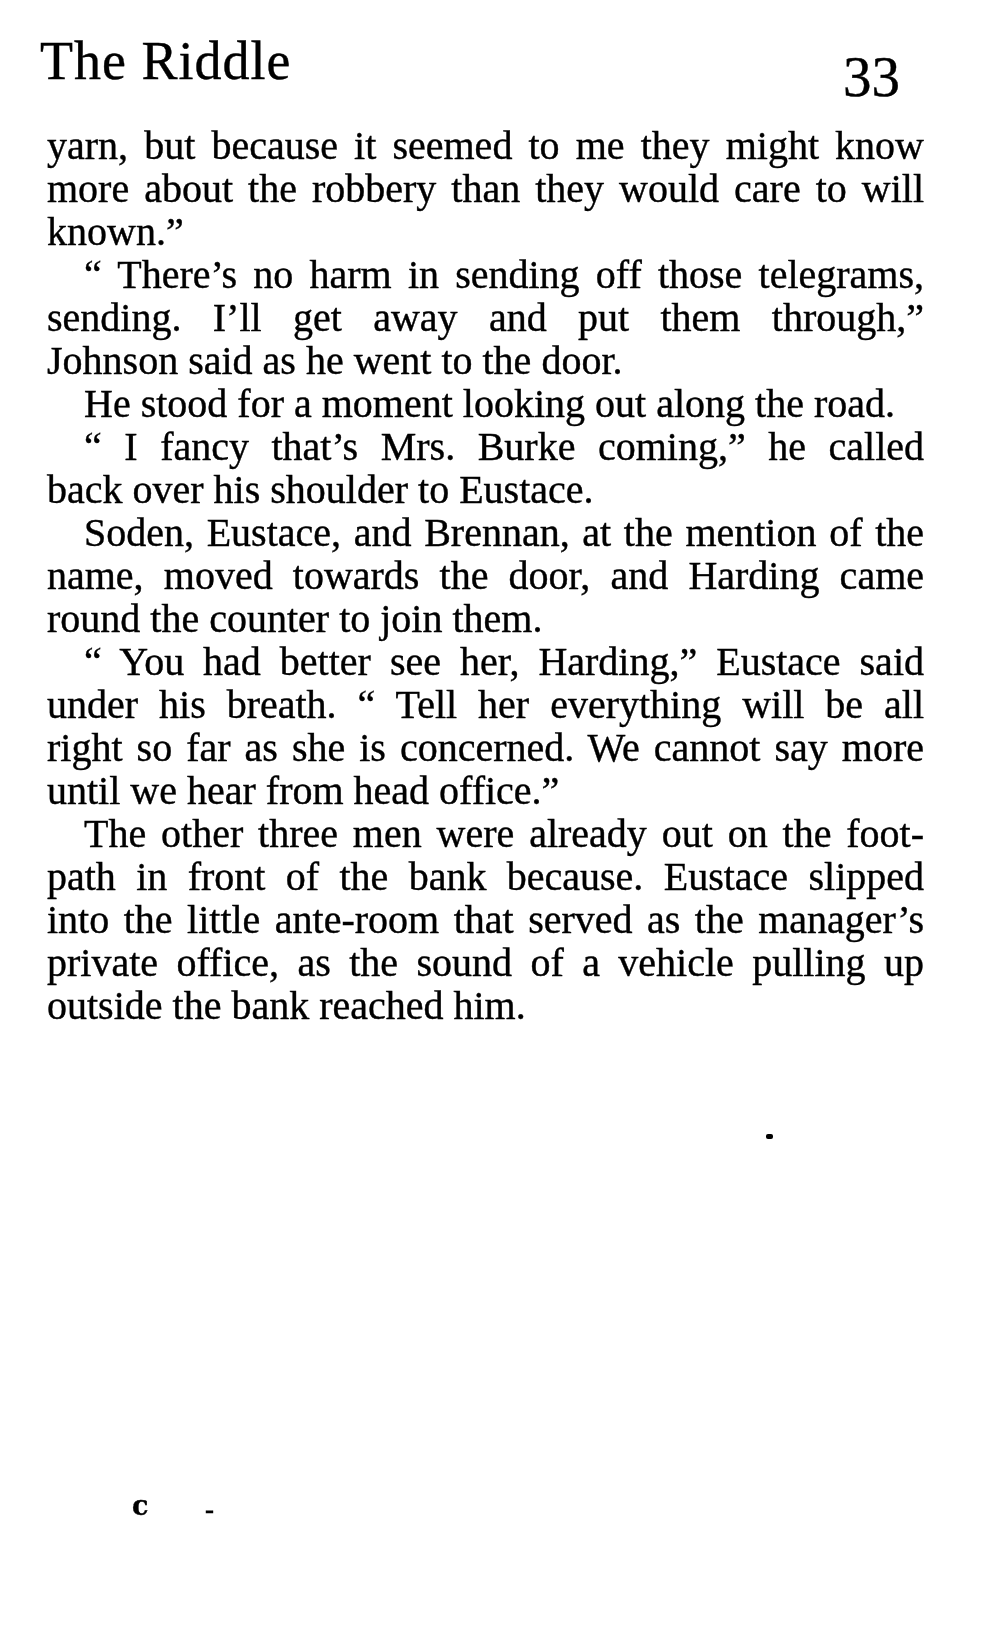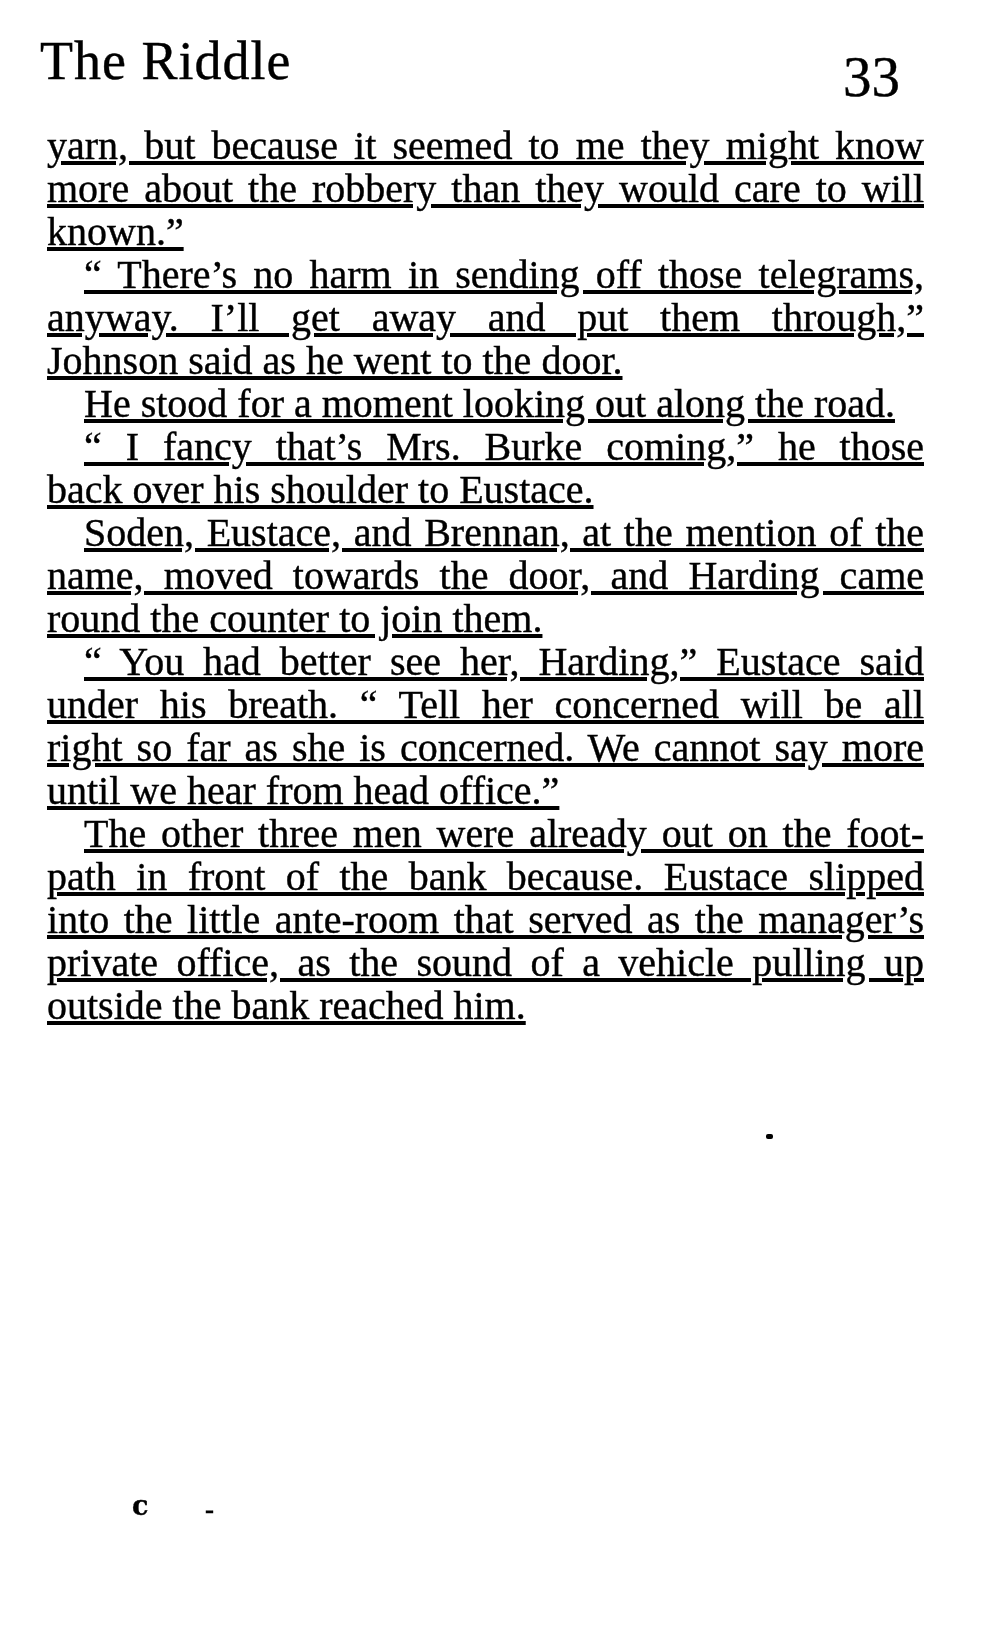--- a/index.html
+++ b/index.html
@@ -37,21 +37,20 @@
     left: 47px;
     top: 124px;
     width: 877px;
     font-size: 40px;
     line-height: 43px;
   }
   .para { margin: 0; }
   .line {
     text-align: justify;
     text-align-last: justify;
-    text-decoration: underline;
   }
   .line.last {
     text-align: right;
     text-align-last: left;
   }
   .para.indent .line:first-child { text-indent: 37px; }
   .stray-dot {
     position: absolute;
     left: 766px;
     top: 1134px;
@@ -88,38 +87,38 @@
   <div class="page-number">33</div>
 
   <main class="body-text">
       <div class="para">
         <div class="line">yarn, but because it seemed to me they might know</div>
         <div class="line">more about the robbery than they would care to will</div>
         <div class="line last">known.”</div>
       </div>
       <div class="para indent">
         <div class="line">“ There’s no harm in sending off those telegrams,</div>
-        <div class="line">anyway.  I’ll get away and put them through,”</div>
+        <div class="line">sending.  I’ll get away and put them through,”</div>
         <div class="line last">Johnson said as he went to the door.</div>
       </div>
       <div class="para indent">
         <div class="line last">He stood for a moment looking out along the road.</div>
       </div>
       <div class="para indent">
-        <div class="line">“ I fancy that’s Mrs. Burke coming,” he those</div>
+        <div class="line">“ I fancy that’s Mrs. Burke coming,” he called</div>
         <div class="line last">back over his shoulder to Eustace.</div>
       </div>
       <div class="para indent">
         <div class="line">Soden, Eustace, and Brennan, at the mention of the</div>
         <div class="line">name, moved towards the door, and Harding came</div>
         <div class="line last">round the counter to join them.</div>
       </div>
       <div class="para indent">
         <div class="line">“ You had better see her, Harding,” Eustace said</div>
-        <div class="line">under his breath.  “ Tell her concerned will be all</div>
+        <div class="line">under his breath.  “ Tell her everything will be all</div>
         <div class="line">right so far as she is concerned.  We cannot say more</div>
         <div class="line last">until we hear from head office.”</div>
       </div>
       <div class="para indent">
         <div class="line">The other three men were already out on the foot-</div>
         <div class="line">path in front of the bank because.  Eustace slipped</div>
         <div class="line">into the little ante-room that served as the manager’s</div>
         <div class="line">private office, as the sound of a vehicle pulling up</div>
         <div class="line last">outside the bank reached him.</div>
       </div>

